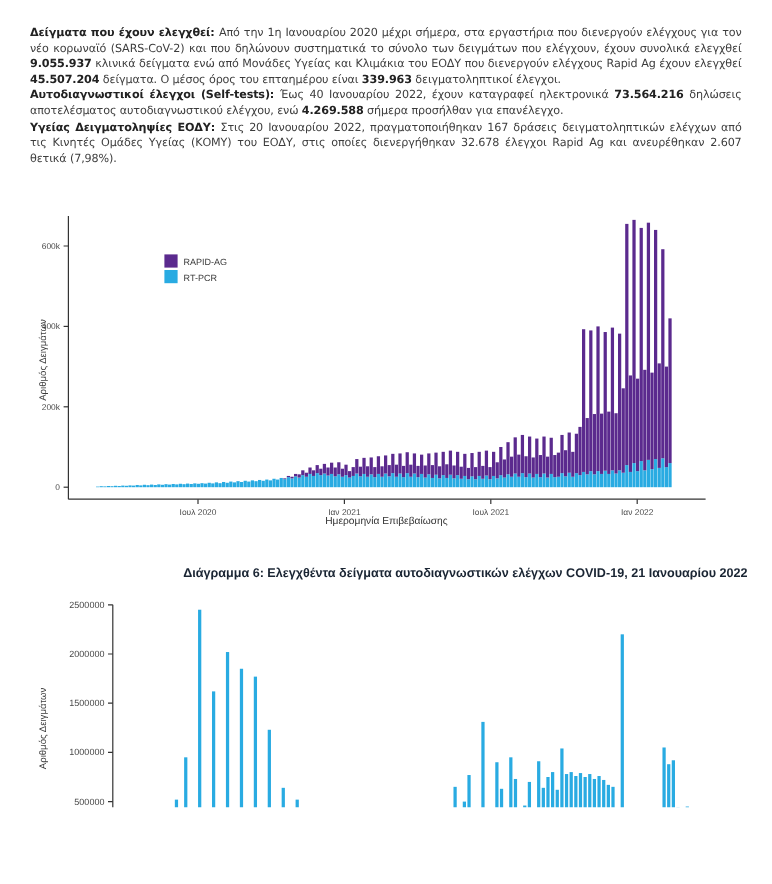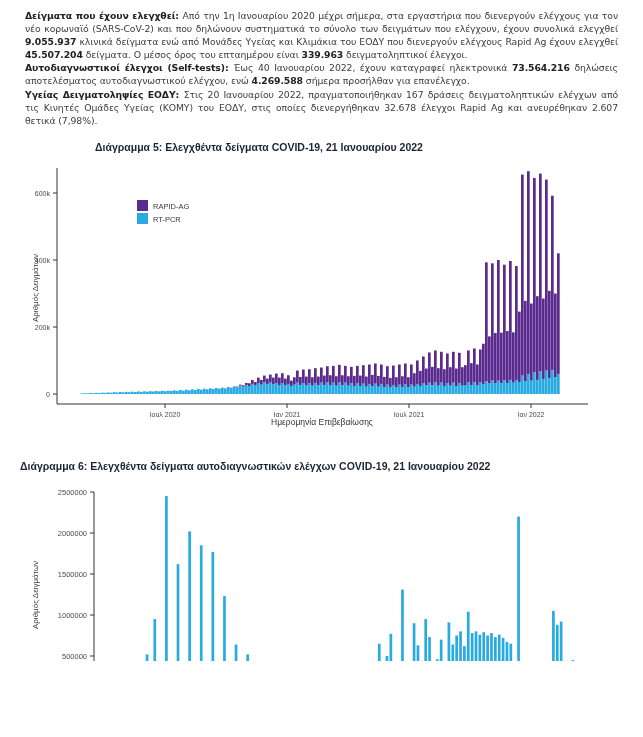--- a/index.html
+++ b/index.html
@@ -1,41 +1,40 @@
 <!DOCTYPE html>
 <html><head>
 <meta charset="utf-8">
 <style>
   html,body{margin:0;padding:0;background:#fff;}
   .page{position:relative;width:643px;height:661px;background:#ffffff;overflow:hidden;
-        font-family:"DejaVu Sans","Liberation Sans",sans-serif;}
+        font-family:"DejaVu Sans","Liberation Sans",sans-serif;margin-top:12px;}
   .intro{position:absolute;top:9px;left:25px;width:593px;font-size:9.3px;line-height:13.1px;
          color:#3d3d3d;text-align:justify;letter-spacing:-0.1px;}
   .intro p{margin:0;}
   .intro .b{font-weight:bold;color:#222;}
   .chart-title{position:absolute;font-weight:bold;font-size:10.5px;color:#1a2533;
                font-family:"Liberation Sans","DejaVu Sans",sans-serif;}
   #c5-title{top:141px;left:95px;}
-  #c6-title{top:460px;left:20px;width:603px;text-align:left;}
+  #c6-title{top:460px;left:20px;width:603px;text-align:right;}
   svg{position:absolute;left:0;}
   #chart5{top:158px;}
   #chart6{top:480px;}
   svg text{font-family:"Liberation Sans","DejaVu Sans",sans-serif;}
 </style>
 </head>
 <body>
 
 <div class="page">
   <div class="intro" id="intro">
       <p><span class="b">Δείγματα που έχουν ελεγχθεί: </span><span>Από την 1η Ιανουαρίου 2020 μέχρι σήμερα, στα εργαστήρια που διενεργούν ελέγχους για τον νέο κορωναϊό (SARS-CoV-2) και που δηλώνουν συστηματικά το σύνολο των δειγμάτων που ελέγχουν, έχουν συνολικά ελεγχθεί </span><span class="b">9.055.937</span><span> κλινικά δείγματα ενώ από Μονάδες Υγείας και Κλιμάκια του ΕΟΔΥ που διενεργούν ελέγχους Rapid Ag έχουν ελεγχθεί </span><span class="b">45.507.204</span><span> δείγματα.  Ο μέσος όρος του επταημέρου είναι </span><span class="b">339.963</span><span> δειγματοληπτικοί έλεγχοι.</span></p>
       <p><span class="b">Αυτοδιαγνωστικοί έλεγχοι (Self-tests): </span><span>Έως 40 Ιανουαρίου 2022, έχουν καταγραφεί ηλεκτρονικά </span><span class="b">73.564.216</span><span> δηλώσεις αποτελέσματος αυτοδιαγνωστικού ελέγχου, ενώ </span><span class="b">4.269.588</span><span> σήμερα προσήλθαν για επανέλεγχο.</span></p>
       <p><span class="b">Υγείας Δειγματοληψίες ΕΟΔΥ: </span><span>Στις 20 Ιανουαρίου 2022, πραγματοποιήθηκαν 167 δράσεις δειγματοληπτικών ελέγχων από τις Κινητές Ομάδες Υγείας (ΚΟΜΥ) του ΕΟΔΥ, στις οποίες διενεργήθηκαν 32.678 έλεγχοι Rapid Ag και ανευρέθηκαν 2.607 θετικά (7,98%).</span></p>
     </div>
 
-  <div class="chart-title" id="c5-title">Διάγραμμα 5: Ελεγχθέντα δείγματα COVID-19, 21 Ιανουαρίου 2022</div>
   <svg id="chart5" width="643" height="280" viewBox="0 0 643 280">
       <line x1="57" y1="10" x2="57" y2="246" stroke="#333333" stroke-width="1"></line>
       <line x1="57" y1="246" x2="588" y2="246" stroke="#333333" stroke-width="1"></line>
       <line x1="53" y1="35" x2="57" y2="35" stroke="#333333"></line>
       <text x="50" y="37.5" font-size="7" text-anchor="end" fill="#4a4a4a">600k</text>
       <line x1="53" y1="102" x2="57" y2="102" stroke="#333333"></line>
       <text x="50" y="104.5" font-size="7" text-anchor="end" fill="#4a4a4a">400k</text>
       <line x1="53" y1="169" x2="57" y2="169" stroke="#333333"></line>
       <text x="50" y="171.5" font-size="7" text-anchor="end" fill="#4a4a4a">200k</text>
       <line x1="53" y1="236" x2="57" y2="236" stroke="#333333"></line>

